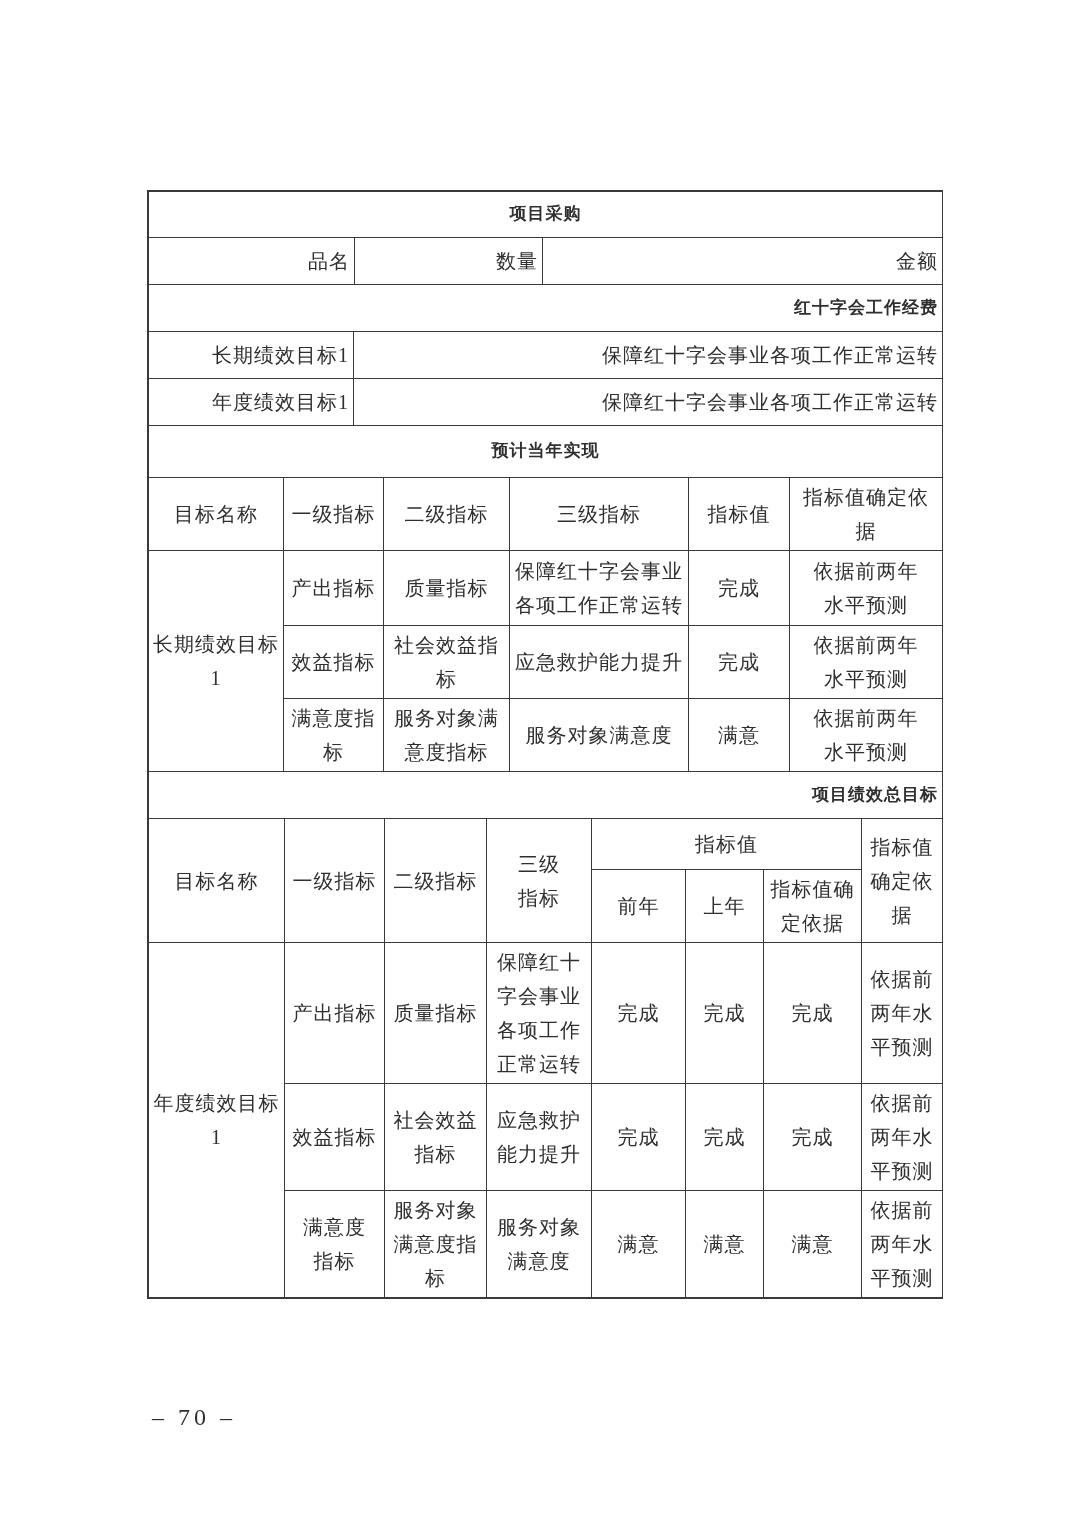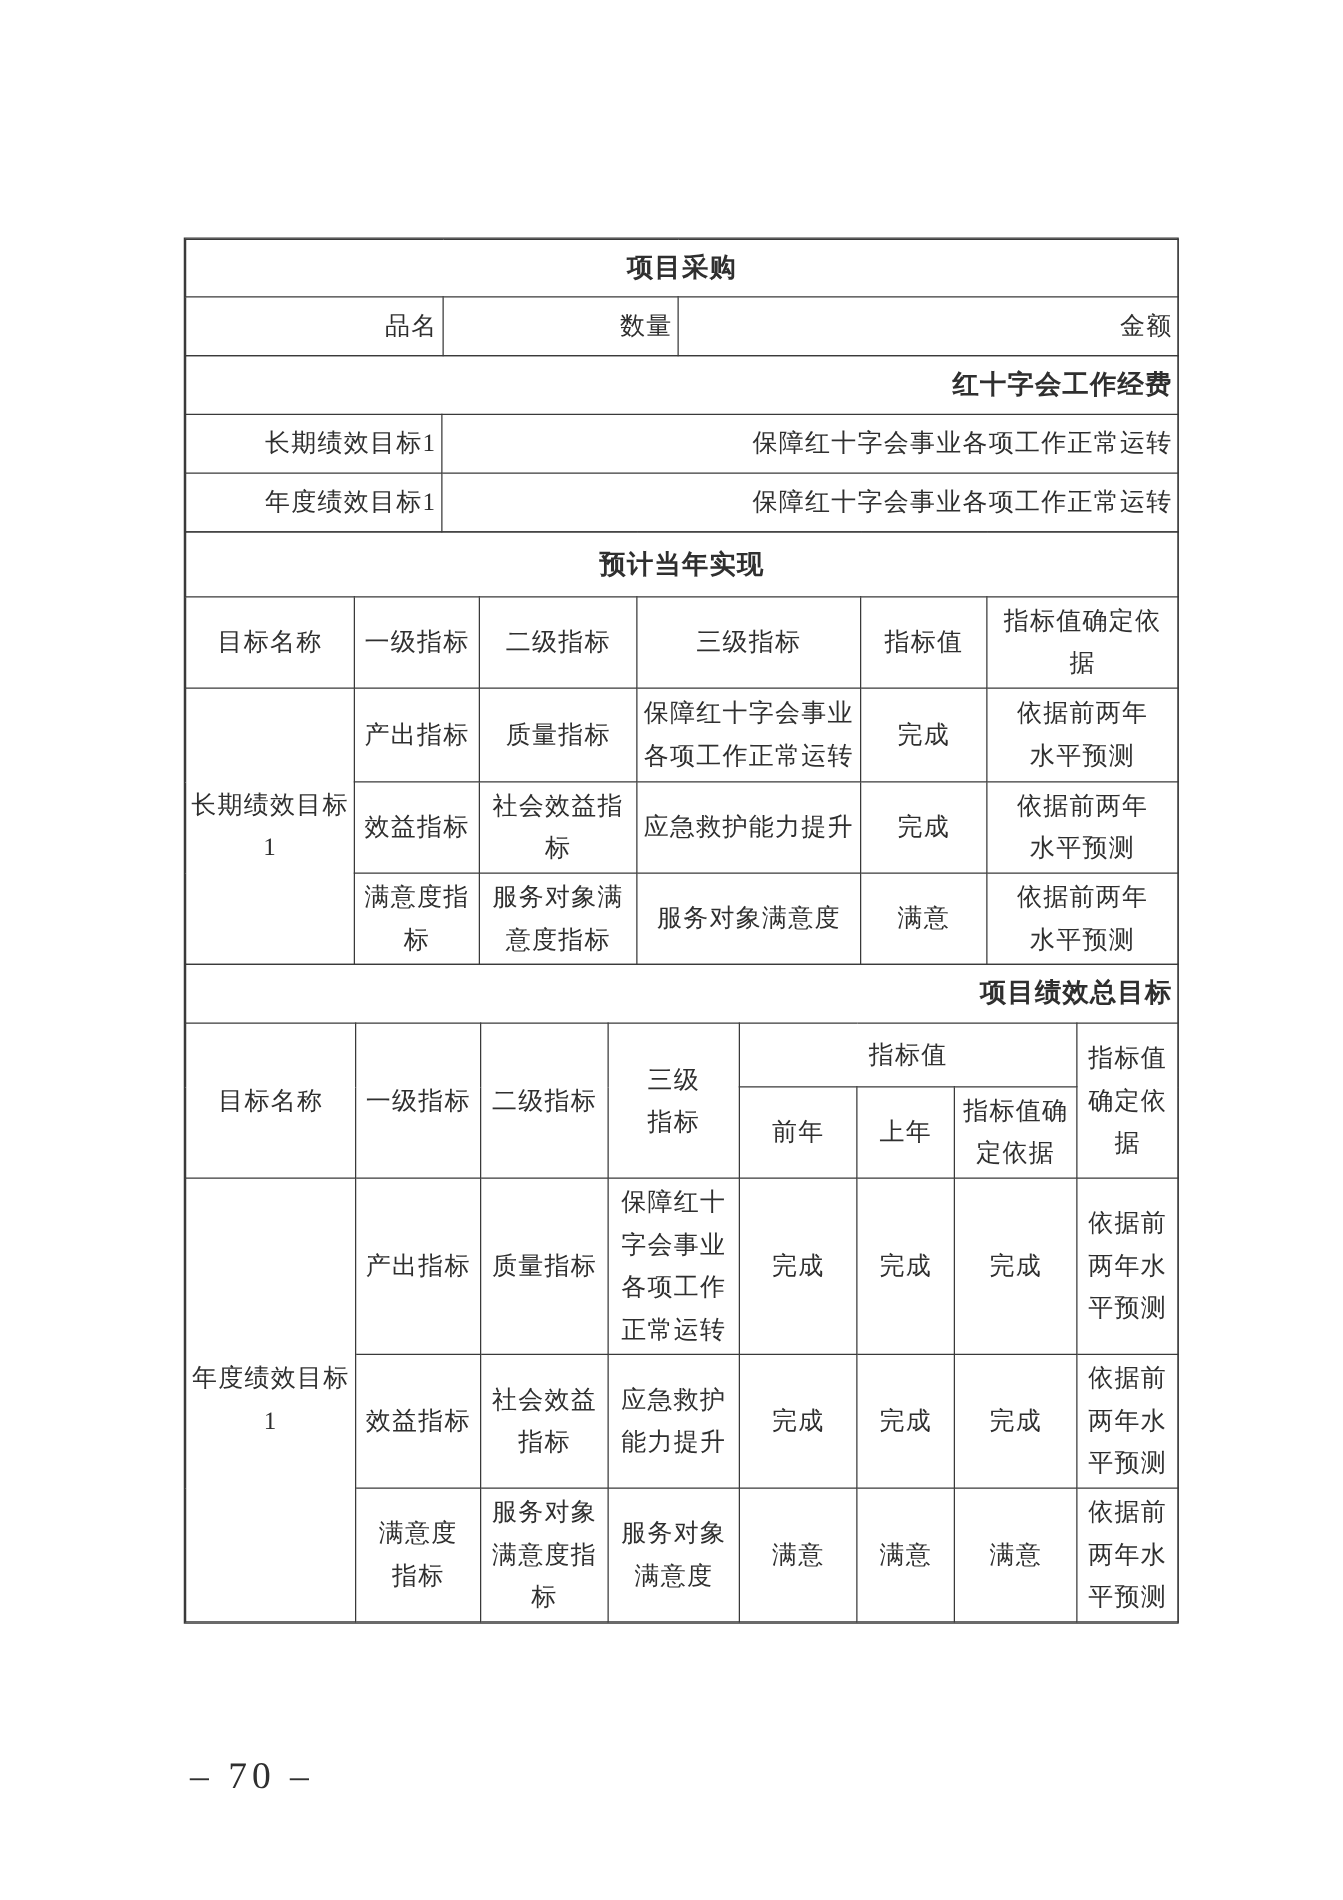--- a/index.html
+++ b/index.html
@@ -31,42 +31,42 @@
     vertical-align: middle;
     font-size: 20px;
     letter-spacing: 1px;
     line-height: 1.7;
     padding: 2px 4px;
     font-weight: normal;
     word-break: break-all;
   }
   .doc tr.title td {
     font-weight: bold;
-    font-size: 21px;
+    font-size: 17px;
   }
   
   tr.h41 td { height: 41px; }
   tr.h42 td { height: 42px; text-align: right; }
   tr.h44 td { height: 44px; }
   tr.h45 td { height: 45px; }
   tr.h46 td { height: 46px; }
   tr.h47 td { height: 47px; }
   tr.h62 td { height: 62px; }
   tr.h64 td { height: 64px; }
   tr.h70 td { height: 70px; }
   tr.h96 td { height: 96px; }
   tr.h98 td { height: 98px; }
   tr.h133 td { height: 133px; }
   .wnarrow { display: inline-block; max-width: 2.6em; }
   .w5 { display: inline-block; max-width: 5.5em; }
   .pageno {
     position: absolute;
     left: 152px;
     top: 1404px;
-    font-size: 30px;
+    font-size: 24px;
     letter-spacing: 4px;
     color: #2f2f2f;
   }
 </style>
 </head>
 <body>
 
 <div class="page">
   <div class="doc">
 

